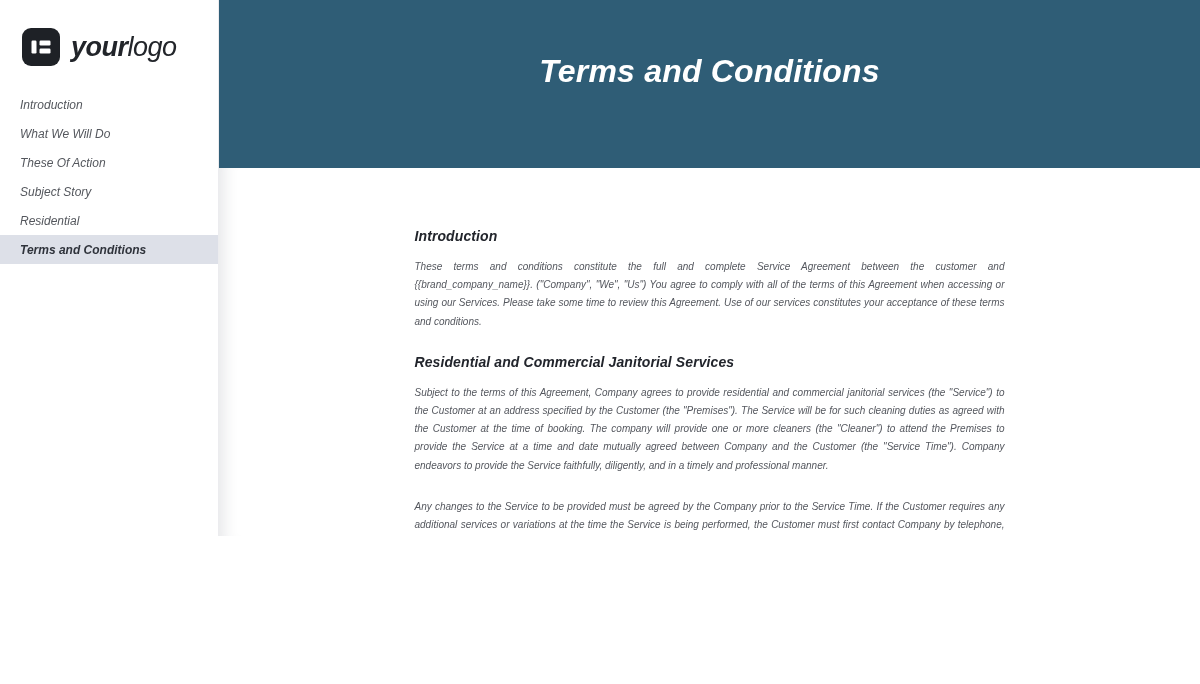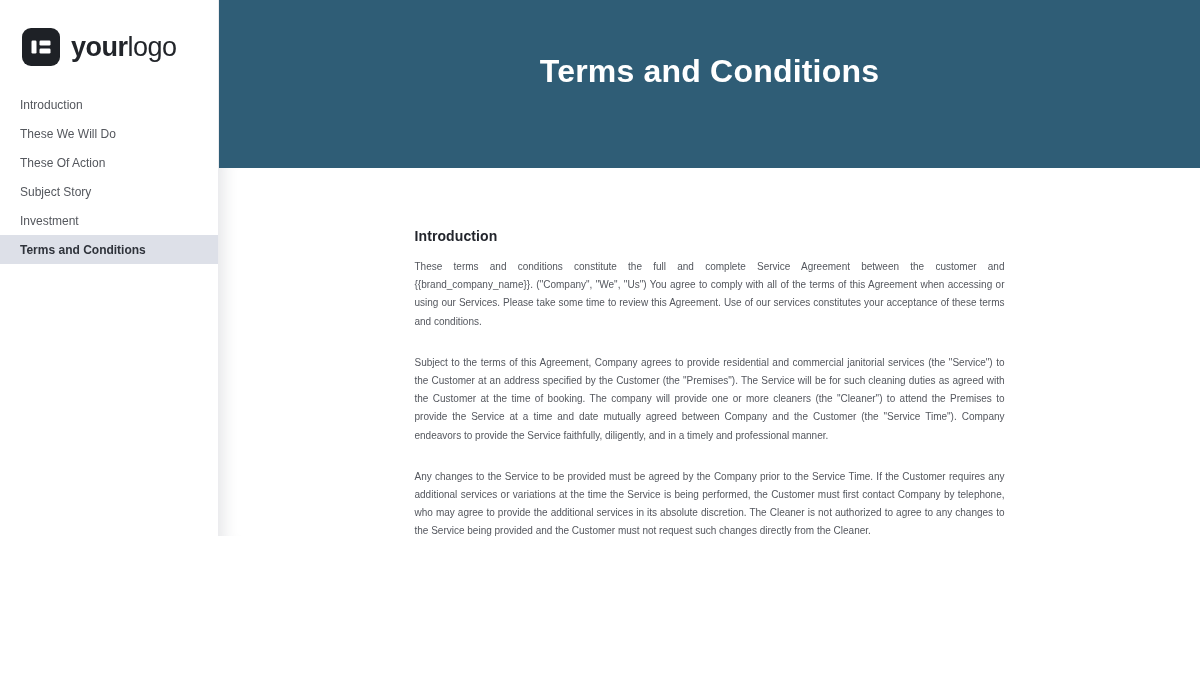--- a/index.html
+++ b/index.html
@@ -2,21 +2,21 @@
 <html><head>
 <meta charset="utf-8">
 <style>
   * { box-sizing: border-box; }
   html, body { margin: 0; padding: 0; }
   body {
     width: 1200px; height: 684px; overflow: hidden;
     font-family: "Liberation Sans", sans-serif;
     background: #ffffff;
   }
-  .app { display: flex; width: 1200px; height: 536px; }
+  .app { display: flex; width: 1200px; height: 536px; font-style: italic; }
 
   
   .sidebar {
     width: 219px; flex: none; background: #ffffff;
     border-right: 1px solid #ececef;
     display: flex; flex-direction: column;
   }
   .logo-row {
     display: flex; align-items: center; gap: 11px;
     padding: 28px 0 0 22px; cursor: pointer;
@@ -74,42 +74,43 @@
         <rect x="0" y="0" width="38" height="38" rx="9" fill="#1e2126"></rect>
         <rect x="9.5" y="12.5" width="5" height="13" rx="1.2" fill="#ffffff"></rect>
         <rect x="17.5" y="12.5" width="11" height="5" rx="1.2" fill="#ffffff"></rect>
         <rect x="17.5" y="20.5" width="11" height="5" rx="1.2" fill="#ffffff"></rect>
       </svg>
       <div class="logo-text"><span class="bold">your</span><span class="light">logo</span></div>
     </div>
 
     <nav class="nav">
       <div class="nav-item">Introduction</div>
-      <div class="nav-item">These We Will Do</div>
+      <div class="nav-item">What We Will Do</div>
       <div class="nav-item">These Of Action</div>
       <div class="nav-item">Subject Story</div>
-      <div class="nav-item">Investment</div>
+      <div class="nav-item">Residential</div>
       <div class="nav-item active">Terms and Conditions</div>
     </nav>
   </aside>
 
   <main class="main">
     <header class="banner">
       <h1>Terms and Conditions</h1>
     </header>
 
     <div class="doc">
       <div class="doc-inner">
 
         <section class="doc-section">
           <h3>Introduction</h3>
           <p>These terms and conditions constitute the full and complete Service Agreement between the customer and {{brand_company_name}}. ("Company", "We", "Us") You agree to comply with all of the terms of this Agreement when accessing or using our Services. Please take some time to review this Agreement. Use of our services constitutes your acceptance of these terms and conditions.</p>
         </section>
 
         <section class="doc-section">
+          <h3>Residential and Commercial Janitorial Services</h3>
           <p>Subject to the terms of this Agreement, Company agrees to provide residential and commercial janitorial services (the "Service") to the Customer at an address specified by the Customer (the "Premises"). The Service will be for such cleaning duties as agreed with the Customer at the time of booking. The company will provide one or more cleaners (the "Cleaner") to attend the Premises to provide the Service at a time and date mutually agreed between Company and the Customer (the "Service Time"). Company endeavors to provide the Service faithfully, diligently, and in a timely and professional manner.</p>
         </section>
 
         <section class="doc-section">
           <p>Any changes to the Service to be provided must be agreed by the Company prior to the Service Time. If the Customer requires any additional services or variations at the time the Service is being performed, the Customer must first contact Company by telephone, who may agree to provide the additional services in its absolute discretion. The Cleaner is not authorized to agree to any changes to the Service being provided and the Customer must not request such changes directly from the Cleaner.</p>
         </section>
 
       </div>
     </div>
   </main>

